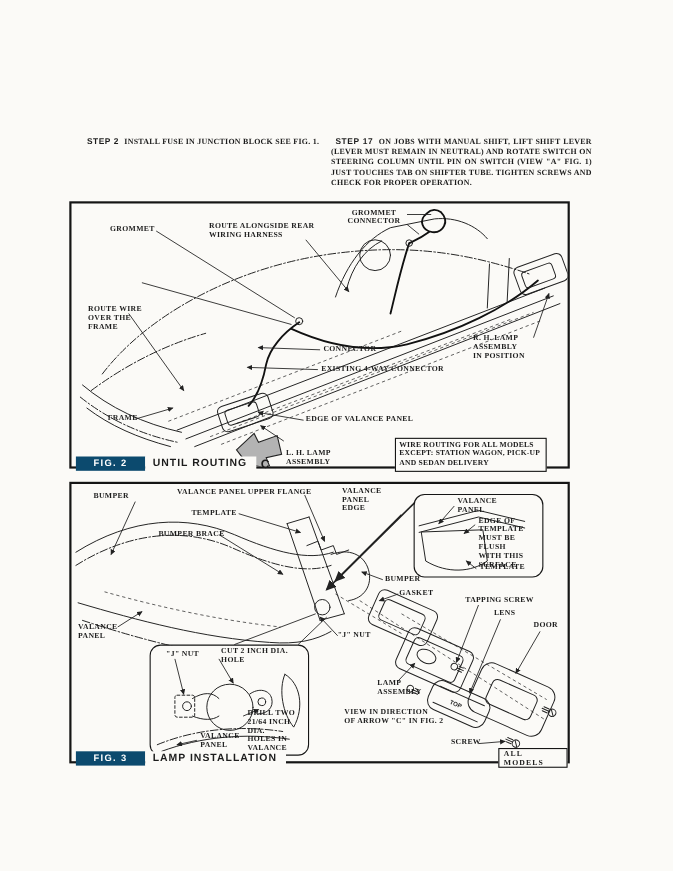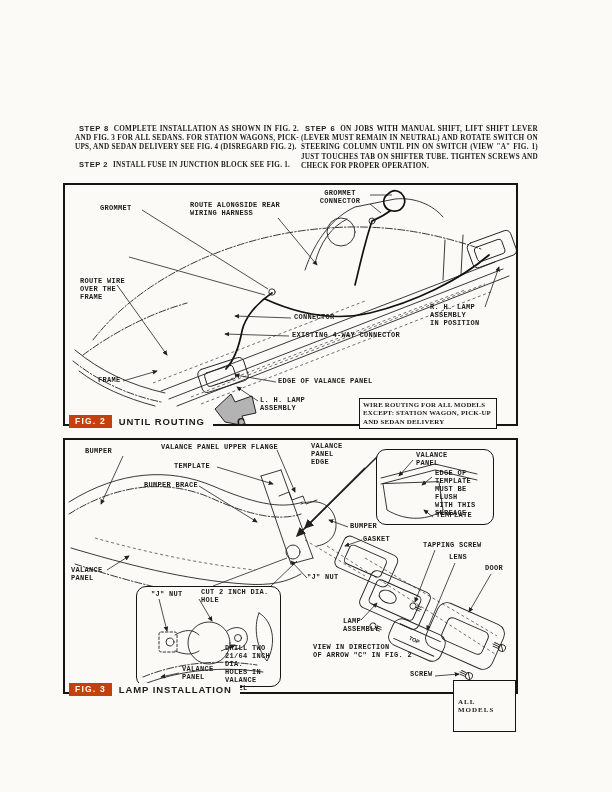--- a/index.html
+++ b/index.html
@@ -11,28 +11,28 @@
   .col p + p{margin-top:7px;}
   .step-label{font-family:"Liberation Sans",sans-serif;font-size:7.6px;letter-spacing:0.5px;margin-right:5px;}
   #col-left{left:75px;width:224px;}
   #col-right{left:301px;width:237px;}
   
   .fig{position:absolute;left:63px;width:455px;border:2px solid #151515;background:#fbfaf7;box-sizing:border-box;}
   #fig2{top:183px;height:243px;}
   #fig3{top:438px;height:256px;}
   .fig svg.art{position:absolute;left:0;top:0;}
   
-  .lbl{position:absolute;font-weight:bold;font-size:7px;line-height:7.9px;letter-spacing:0.3px;white-space:pre-line;font-family:Liberation Mono, monospace;}
+  .lbl{position:absolute;font-weight:bold;font-size:7px;line-height:7.9px;letter-spacing:0.3px;white-space:pre-line;}
   
   .cap{position:absolute;left:4px;bottom:-4px;display:flex;align-items:center;}
-  .cap-tag{background:#c2410c;color:#fff;font:bold 8.5px/13px "Liberation Sans",sans-serif;letter-spacing:1.2px;padding:0 6px;}
+  .cap-tag{background:#0c4a6e;color:#fff;font:bold 8.5px/13px "Liberation Sans",sans-serif;letter-spacing:1.2px;padding:0 16px;}
   .cap-title{background:#fbfaf7;font:bold 9.5px/13px "Liberation Sans",sans-serif;letter-spacing:0.9px;padding:0 8px 0 7px;}
   
   .notebox{position:absolute;left:294px;top:213px;width:138px;border:1.5px solid #151515;background:#fbfaf7;padding:2px 3px;font-weight:bold;font-size:6.9px;line-height:8.3px;letter-spacing:0.2px;white-space:pre-line;box-sizing:border-box;}
-  .badge{position:absolute;left:388px;top:240px;border:1.2px solid #151515;background:#fbfaf7;padding:17px 4px;font-weight:bold;font-size:7px;letter-spacing:1px;}
+  .badge{position:absolute;left:388px;top:240px;border:1.2px solid #151515;background:#fbfaf7;padding:0 4px;font-weight:bold;font-size:7px;letter-spacing:1px;}
   .inset{position:absolute;border:1.6px solid #151515;border-radius:10px;background:#fbfaf7;box-sizing:border-box;}
   #inset-flush{left:311px;top:9px;width:118px;height:76px;}
   #inset-holes{left:71px;top:146px;width:145px;height:101px;}
   .inset svg{position:absolute;left:0;top:0;}
   .c-letter{position:absolute;left:172px;top:231px;font:bold 11px "Liberation Sans",sans-serif;}
   .pagenum{position:absolute;left:63px;top:703px;width:455px;text-align:center;font-size:10px;letter-spacing:1px;}
   
   .thin{stroke:#222;stroke-width:0.9;fill:none;stroke-linecap:round;}
   .dd{stroke-dasharray:7 2 1.5 2;}
   .dash{stroke:#333;stroke-width:0.7;fill:none;stroke-dasharray:3 2.6;}
@@ -50,25 +50,24 @@
     </marker>
     <pattern id="hatch" width="3.5" height="3.5" patternUnits="userSpaceOnUse" patternTransform="rotate(45)">
       <line x1="0" y1="0" x2="0" y2="3.5" stroke="#333" stroke-width="1"></line>
     </pattern>
   </defs>
 </svg>
 
 <div class="page">
 
   <div class="col" id="col-left">
-    <p><span class="step-label">STEP 8</span><span>COMPLETE INSTALLATION AS SHOWN IN FIG. 2. AND FIG. 3 FOR ALL SEDANS. FOR STATION WAGONS, PICK-UPS, AND SEDAN DELIVERY SEE FIG. 4 (DISREGARD FIG. 2).</span></p>
     <p><span class="step-label">STEP 2</span><span>INSTALL FUSE IN JUNCTION BLOCK SEE FIG. 1.</span></p>
   </div>
   <div class="col" id="col-right">
-    <p><span class="step-label">STEP 6</span><span>ON JOBS WITH MANUAL SHIFT, LIFT SHIFT LEVER (LEVER MUST REMAIN IN NEUTRAL) AND ROTATE SWITCH ON STEERING COLUMN UNTIL PIN ON SWITCH (VIEW "A" FIG. 1) JUST TOUCHES TAB ON SHIFTER TUBE. TIGHTEN SCREWS AND CHECK FOR PROPER OPERATION.</span></p>
+    <p><span class="step-label">STEP 17</span><span>ON JOBS WITH MANUAL SHIFT, LIFT SHIFT LEVER (LEVER MUST REMAIN IN NEUTRAL) AND ROTATE SWITCH ON STEERING COLUMN UNTIL PIN ON SWITCH (VIEW "A" FIG. 1) JUST TOUCHES TAB ON SHIFTER TUBE. TIGHTEN SCREWS AND CHECK FOR PROPER OPERATION.</span></p>
   </div>
 
   <div class="fig" id="fig2">
     <svg class="art" width="451" height="239" viewBox="0 0 451 239" preserveAspectRatio="none">
 
       <path class="thin dd" d="M28,155 C70,100 150,58 235,46 C300,37 355,43 416,64"></path>
       <path class="thin dd" d="M18,170 C45,150 80,130 122,118"></path>
       <path class="thin" d="M10,165 C35,186 65,200 100,208"></path>
       <path class="thin dd" d="M8,176 C33,196 63,210 96,217"></path>
       <path class="thin" d="M14,186 C35,202 60,213 90,221"></path>
@@ -128,21 +127,21 @@
     <div class="lbl" style="left:15px;top:93px">ROUTE WIRE
 OVER THE
 FRAME</div>
     <div class="lbl" style="left:229px;top:129px">CONNECTOR</div>
     <div class="lbl" style="left:227px;top:147px">EXISTING 4-WAY CONNECTOR</div>
     <div class="lbl" style="left:365px;top:119px">R. H. LAMP
 ASSEMBLY
 IN POSITION</div>
     <div class="lbl" style="left:33px;top:192px">FRAME</div>
     <div class="lbl" style="left:213px;top:193px">EDGE OF VALANCE PANEL</div>
-    <div class="lbl" style="left:195px;top:212px">L. H. LAMP
+    <div class="lbl" style="left:195px;top:224px">L. H. LAMP
 ASSEMBLY</div>
     <div class="c-letter">C</div>
 
     <div class="notebox">WIRE ROUTING FOR ALL MODELS
 EXCEPT: STATION WAGON, PICK-UP
 AND SEDAN DELIVERY</div>
 
     <div class="cap">
       <span class="cap-tag">FIG. 2</span>
       <span class="cap-title">UNTIL ROUTING</span>

